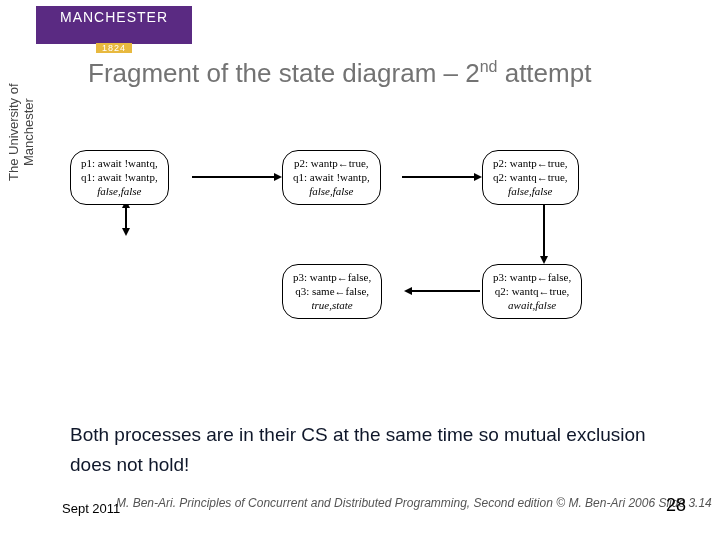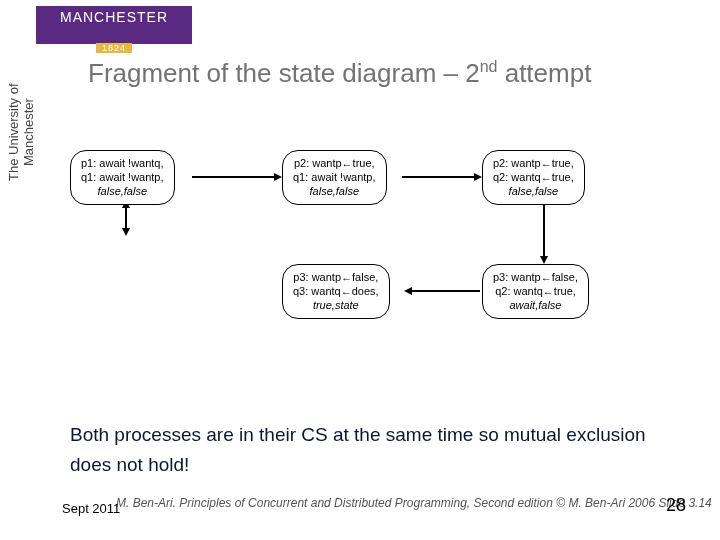--- a/index.html
+++ b/index.html
@@ -52,21 +52,21 @@
     position: absolute;
     top: 150px; left: 70px;
     width: 600px; height: 220px;
   }
   .node {
     position: absolute;
     border: 1.4px solid #000;
     border-radius: 16px;
     padding: 6px 10px;
     font-size: 11px;
-    font-family: Liberation Sans, sans-serif;
+    font-family: Liberation Serif, serif;
     text-align: center;
     line-height: 1.25;
     background: #fff;
     white-space: nowrap;
   }
   .vals { font-style: italic; }
   .arrow-line {
     position: absolute;
     background: #000;
   }
@@ -175,21 +175,21 @@
     <div>p3: wantp←false,</div>
     <div>q2: wantq←true,</div>
     <div class="vals">await,false</div>
   </div>
 
   <div class="arrow-line" style="left:340px; top:140px; width:70px; height:1.5px;"></div>
   <div class="arrow-head-left" style="left:334px; top:136.5px;"></div>
 
   <div class="node" style="left:212px; top:114px;">
     <div>p3: wantp←false,</div>
-    <div>q3: wantq←does,</div>
+    <div>q3: same←false,</div>
     <div class="vals">true,state</div>
   </div>
 
 </div>
 
 <div class="conclusion">Both processes are in their CS at the same time so mutual exclusion does not hold!</div>
 
 <div class="footer-credit">M. Ben-Ari. Principles of Concurrent and Distributed Programming, Second edition © M. Ben-Ari 2006  Slide 3.14</div>
 <div class="footer-date">Sept 2011</div>
 <div class="page-num">28</div>

